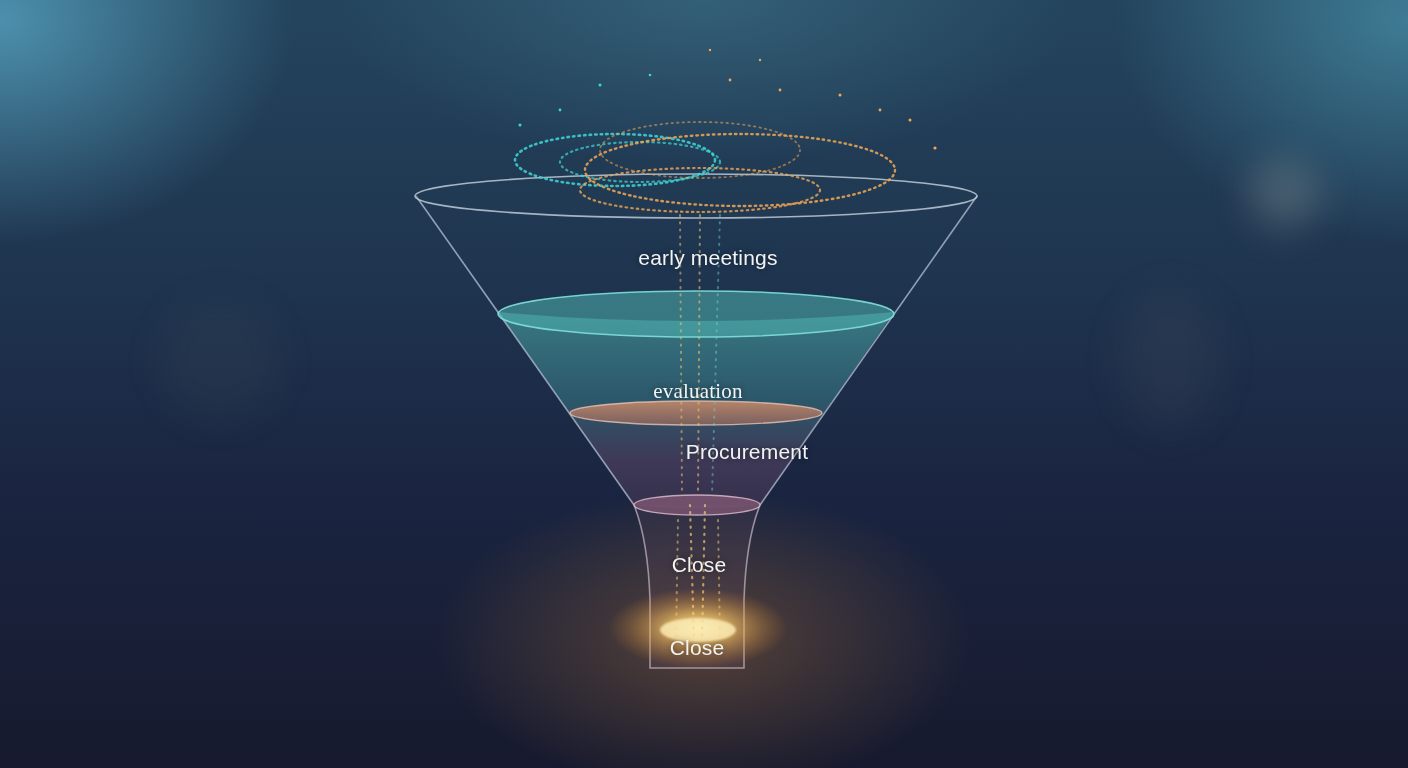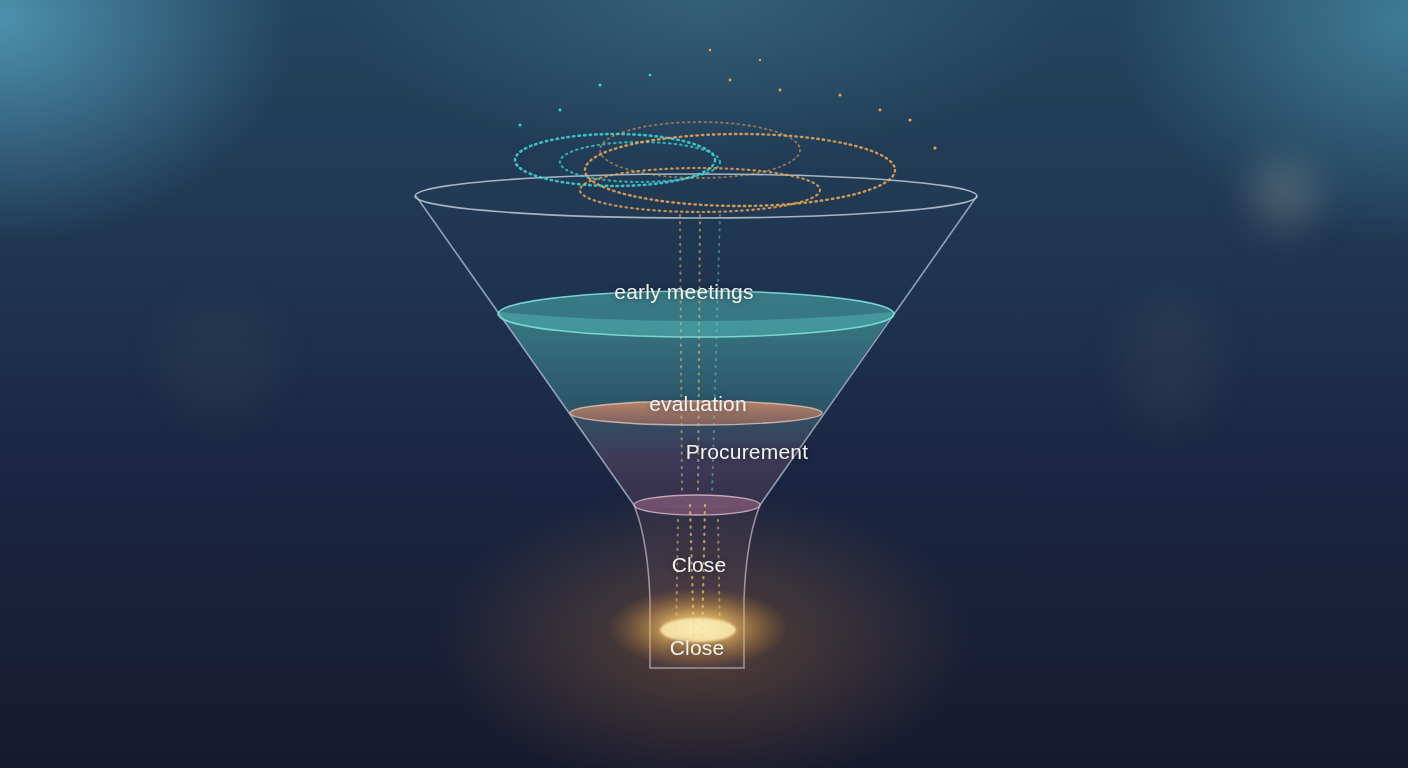--- a/index.html
+++ b/index.html
@@ -95,17 +95,17 @@
     <circle cx="780" cy="90" r="1.4" fill="#f0a855"></circle>
     <circle cx="840" cy="95" r="1.5" fill="#f0a855"></circle>
     <circle cx="880" cy="110" r="1.4" fill="#f0a855"></circle>
     <circle cx="910" cy="120" r="1.5" fill="#f0a855"></circle>
     <circle cx="935" cy="148" r="1.6" fill="#f0a855"></circle>
     <circle cx="760" cy="60" r="1.2" fill="#f0a855"></circle>
     <circle cx="710" cy="50" r="1.2" fill="#f0a855"></circle>
   </g>
 </svg>
 
-<div class="label" style="left:684px;top:246px;margin-top:34px;">early meetings</div>
-<div class="label" style="left:698px;top:392px;">evaluation</div>
+<div class="label" style="left:708px;top:246px;">early meetings</div>
+<div class="label" style="left:698px;top:379px;font-family:Liberation Serif, serif;">evaluation</div>
 <div class="label" style="left:699px;top:440px;margin-left:48px;">Procurement</div>
 <div class="label" style="left:699px;top:553px;">Close</div>
 <div class="label" style="left:697px;top:636px;">Close</div>
 
 </body></html>

